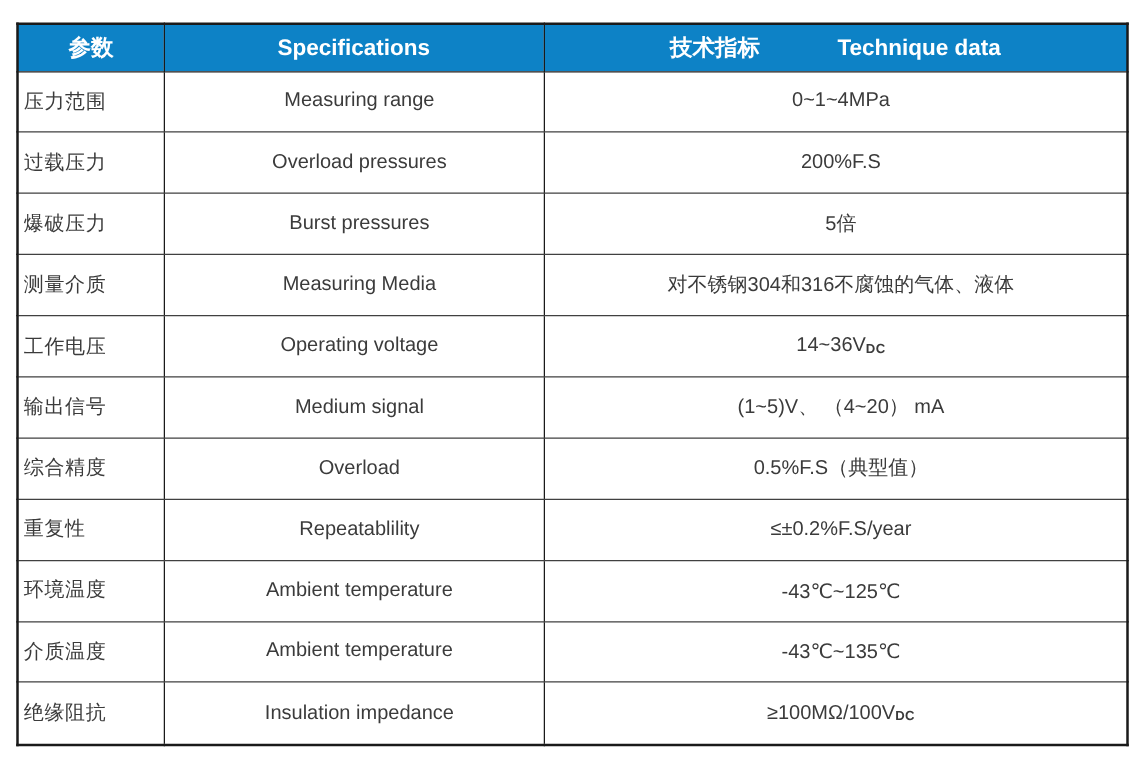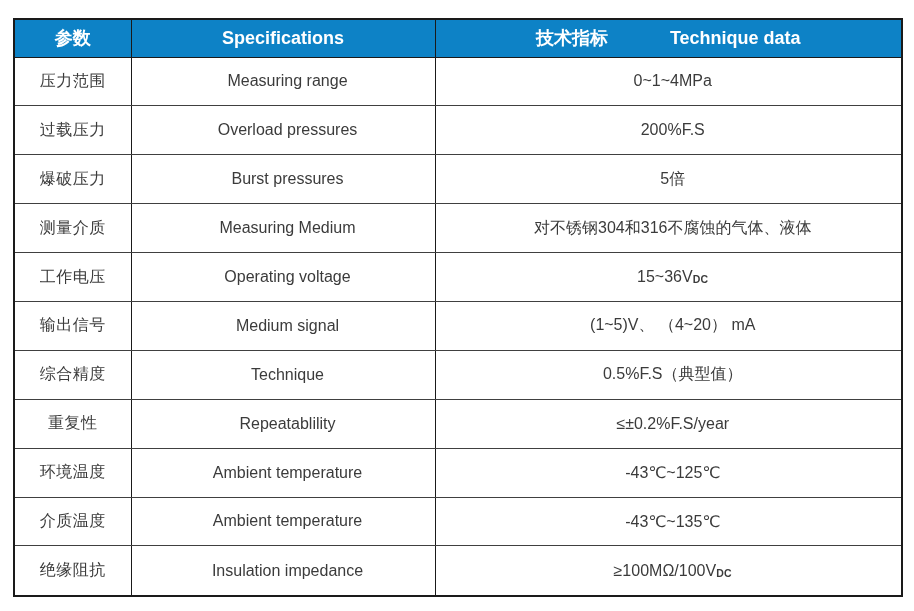--- a/index.html
+++ b/index.html
@@ -51,21 +51,20 @@
     color: var(--body-text);
     font-size: 16px;
     border: 1px solid var(--border-inner);
     border-left: 1px solid var(--border-outer);
     border-right: 1px solid var(--border-outer);
     padding: 0 4px;
     background: #ffffff;
     vertical-align: middle;
   }
   .spec-table td.param {
-    text-align: center;
     letter-spacing: 0.5px;
   }
   .spec-table td.spec,
   .spec-table td.value {
     text-align: center;
     padding-left: 13px;
   }
   .tech-header {
     display: flex;
     justify-content: center;
@@ -116,36 +115,36 @@
         <td class="spec">Overload pressures</td>
         <td class="value"><span>200%F.S</span><span class="sub"></span></td>
       </tr>
       <tr>
         <td class="param">爆破压力</td>
         <td class="spec">Burst pressures</td>
         <td class="value"><span>5倍</span><span class="sub"></span></td>
       </tr>
       <tr>
         <td class="param">测量介质</td>
-        <td class="spec">Measuring Medium</td>
+        <td class="spec">Measuring Media</td>
         <td class="value"><span>对不锈钢304和316不腐蚀的气体、液体</span><span class="sub"></span></td>
       </tr>
       <tr>
         <td class="param">工作电压</td>
         <td class="spec">Operating voltage</td>
-        <td class="value"><span>15~36V</span><span class="sub">DC</span></td>
+        <td class="value"><span>14~36V</span><span class="sub">DC</span></td>
       </tr>
       <tr>
         <td class="param">输出信号</td>
         <td class="spec">Medium signal</td>
         <td class="value"><span>(1~5)V、 （4~20） mA</span><span class="sub"></span></td>
       </tr>
       <tr>
         <td class="param">综合精度</td>
-        <td class="spec">Technique</td>
+        <td class="spec">Overload</td>
         <td class="value"><span>0.5%F.S（典型值）</span><span class="sub"></span></td>
       </tr>
       <tr>
         <td class="param">重复性</td>
         <td class="spec">Repeatablility</td>
         <td class="value"><span>≤±0.2%F.S/year</span><span class="sub"></span></td>
       </tr>
       <tr>
         <td class="param">环境温度</td>
         <td class="spec">Ambient temperature</td>

